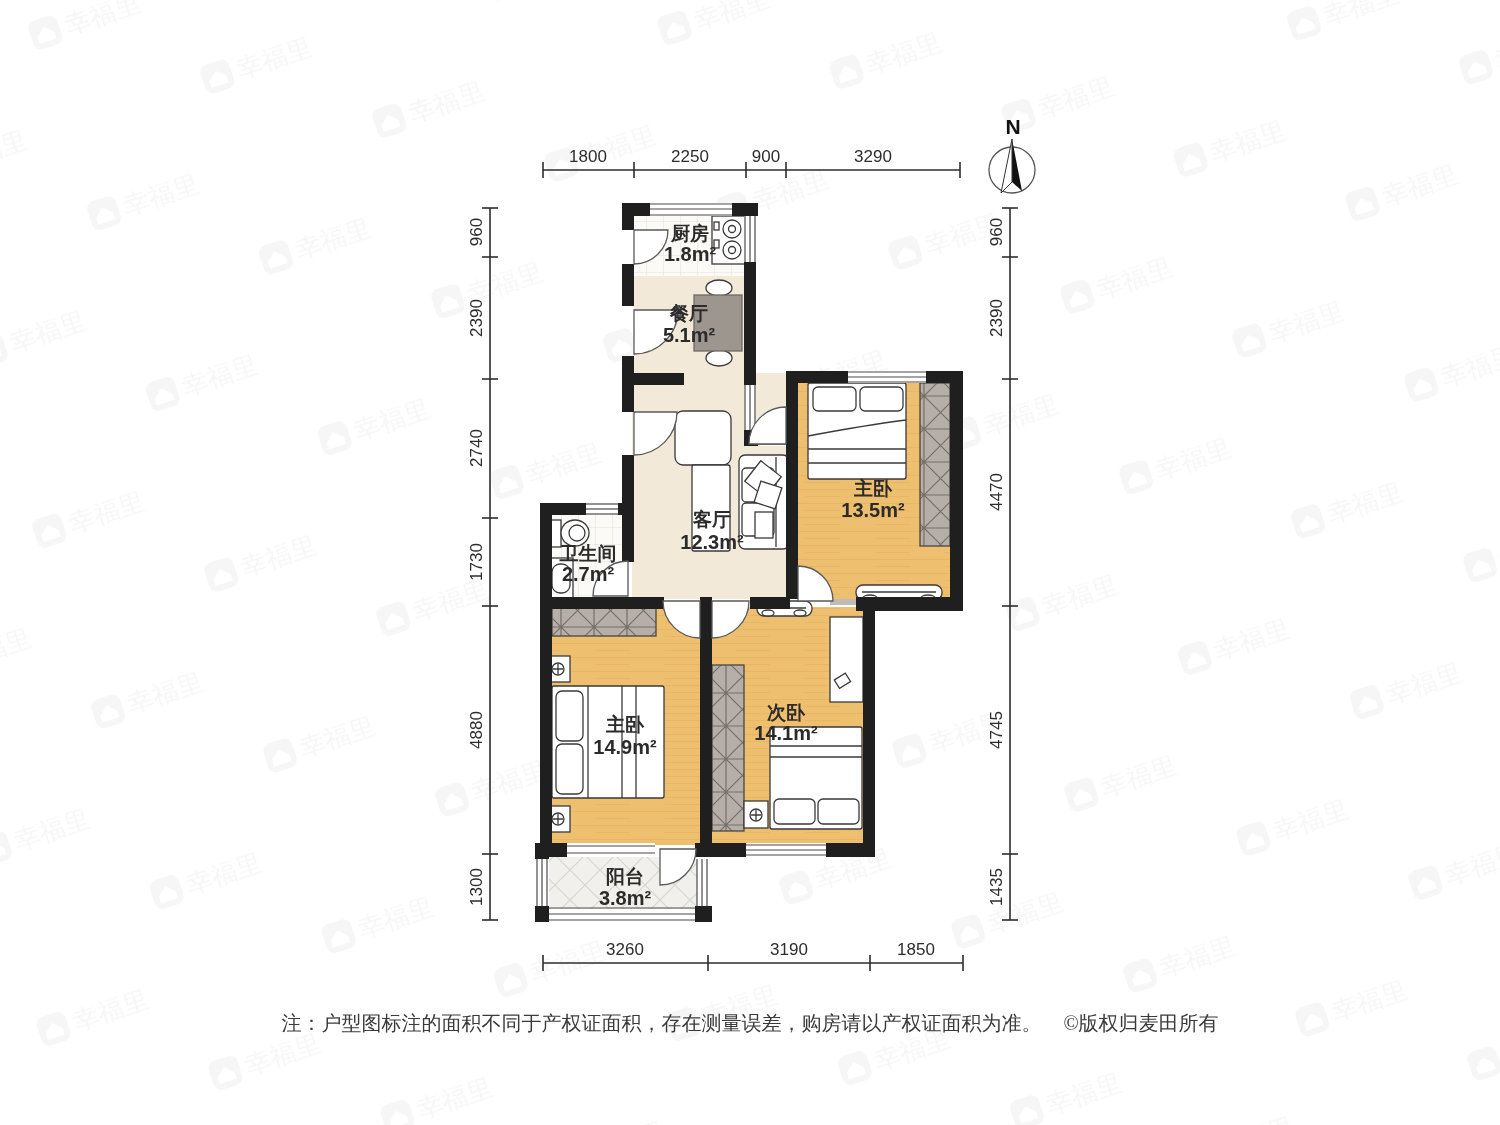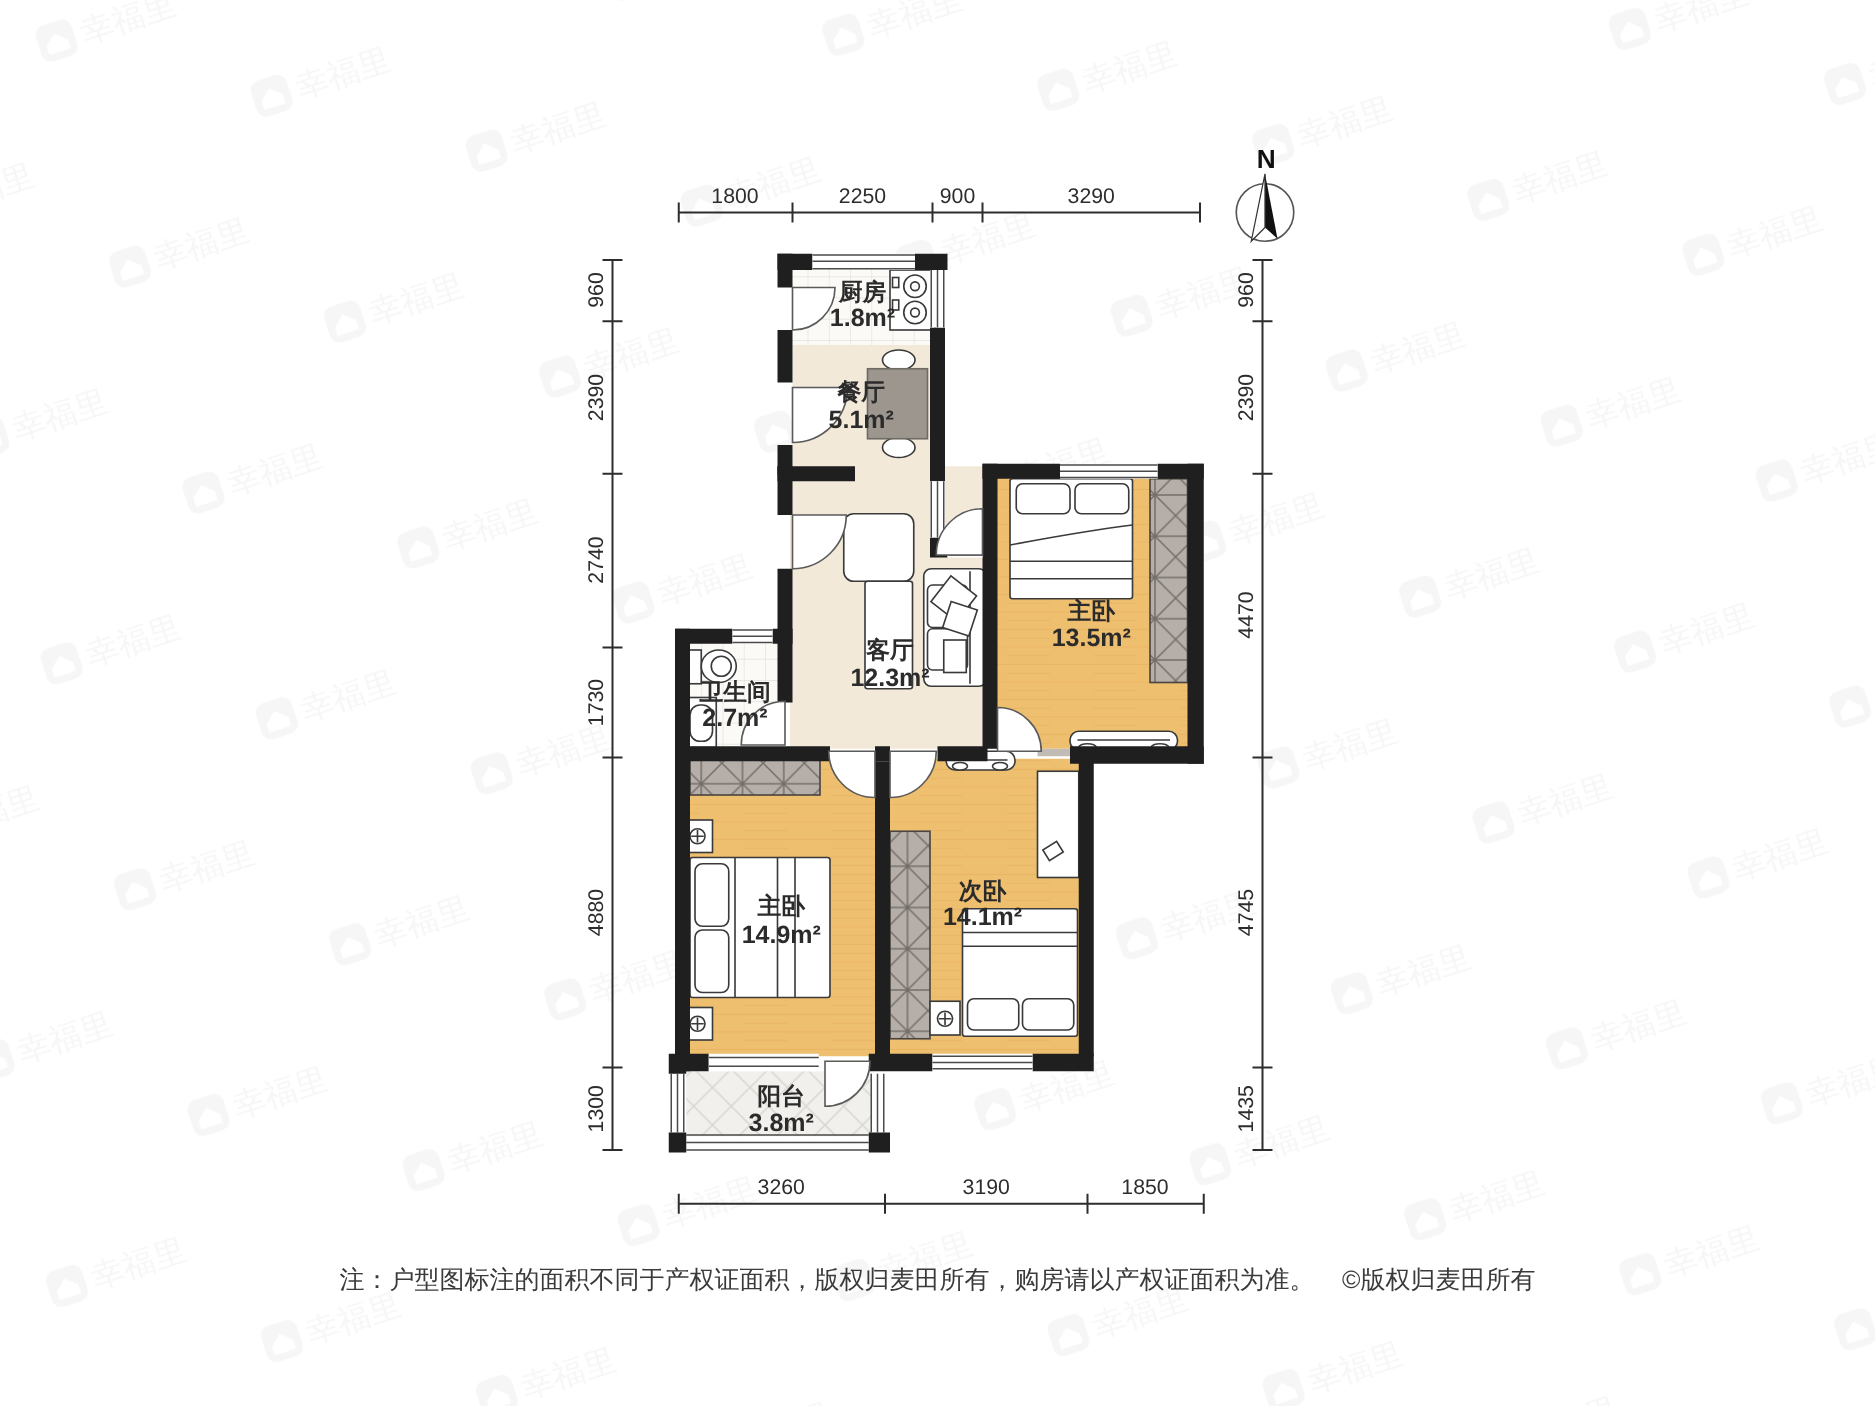--- a/index.html
+++ b/index.html
@@ -5,21 +5,21 @@
   html,body{margin:0;padding:0;background:#fff;}
   .stage{position:relative;width:1500px;height:1125px;background:#fff;overflow:hidden;
          font-family:"Liberation Sans","DejaVu Sans",sans-serif;}
   svg text{font-family:"Liberation Sans","DejaVu Sans",sans-serif;}
   .rname{font-size:19px;fill:#2b2b2b;font-weight:600;text-anchor:middle;}
   .rarea{font-size:20px;fill:#2b2b2b;font-weight:600;text-anchor:middle;}
   .dim{font-size:17px;fill:#2d2d2d;text-anchor:middle;}
   .north{font-size:21px;fill:#111;font-weight:700;text-anchor:middle;}
   .footnote{position:absolute;left:0;right:0;top:1010px;text-align:center;
             font-size:20px;color:#3a3a3a;}
-  .footnote .copy{margin-left:22px;}
+  .footnote .copy{margin-left:22px;font-family:Liberation Serif, serif;}
 </style>
 </head>
 <body>
 
 <div class="stage">
 <svg width="1500" height="1125" viewBox="0 0 1500 1125">
   <defs>
     <pattern id="tile" width="17" height="17" patternUnits="userSpaceOnUse">
       <rect width="17" height="17" fill="#fbfaf7"></rect>
       <path d="M17 0H0V17" fill="none" stroke="#e4e1da" stroke-width="1"></path>
@@ -360,15 +360,15 @@
   <g>
     <circle cx="1012" cy="170" r="23" fill="none" stroke="#555" stroke-width="1.3"></circle>
     <polygon points="1012,139 1022,191 1012,182" fill="#111"></polygon>
     <polygon points="1012,139 1001,193 1012,182" fill="#fff" stroke="#333" stroke-width="1"></polygon>
     <text class="north" x="1013" y="134">N</text>
   </g>
 </svg>
 
 
 <div class="footnote">
-  <span>注：户型图标注的面积不同于产权证面积，版权归麦田所有，购房请以产权证面积为准。</span><span class="copy">©版权归麦田所有</span>
+  <span>注：户型图标注的面积不同于产权证面积，存在测量误差，购房请以产权证面积为准。</span><span class="copy">©版权归麦田所有</span>
 </div>
 </div>
 
 </body></html>

